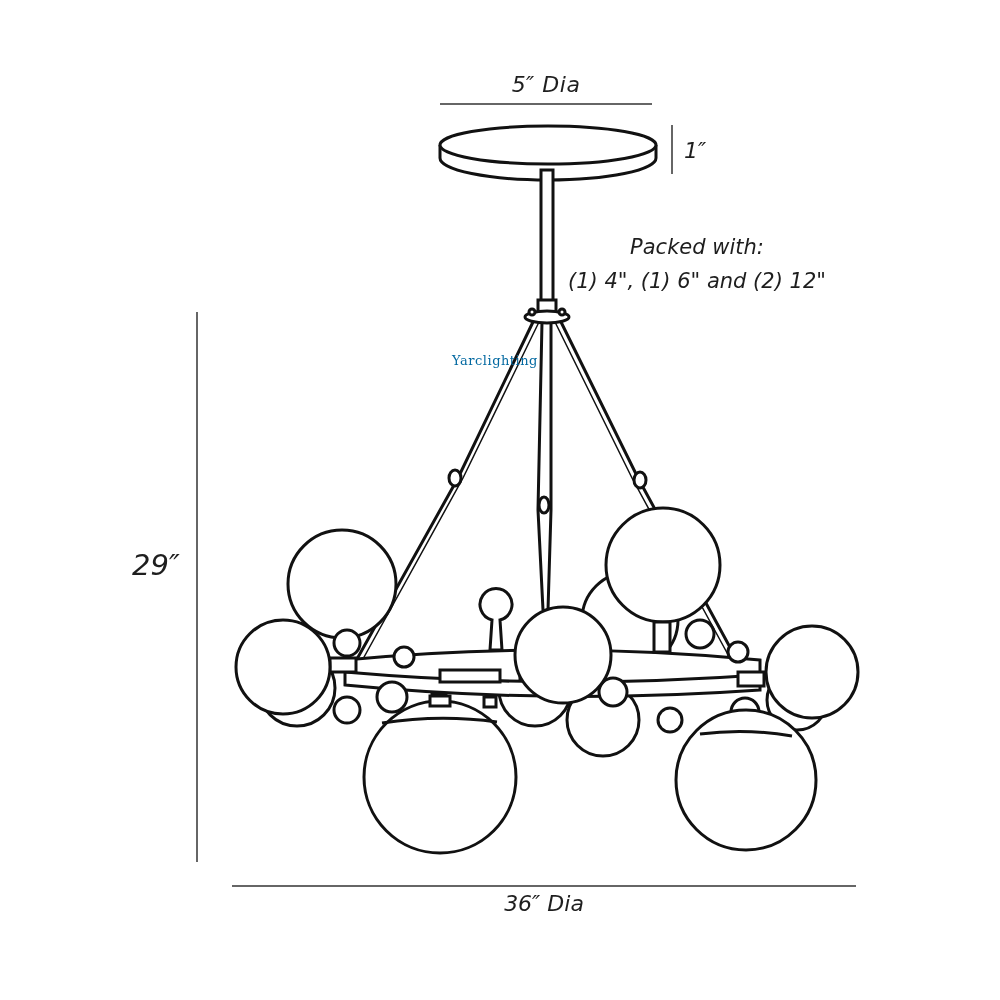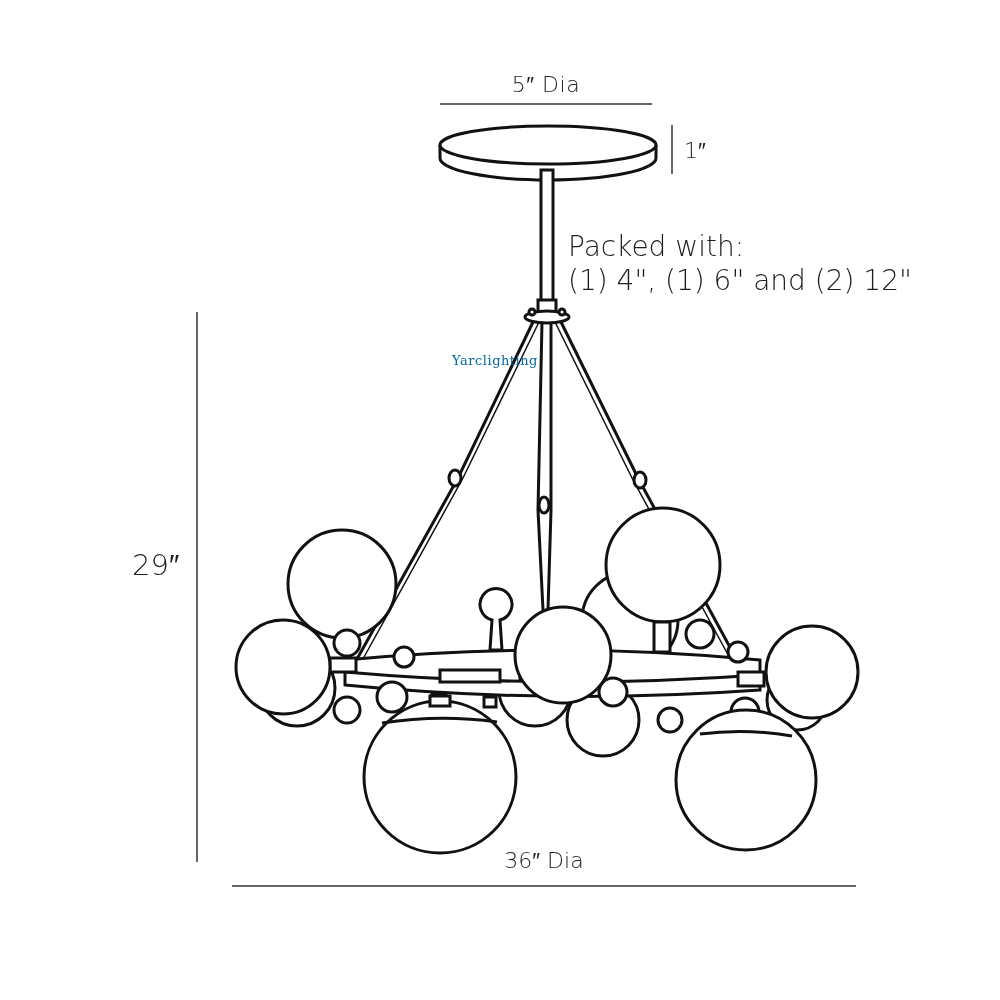--- a/index.html
+++ b/index.html
@@ -1,23 +1,23 @@
 <!DOCTYPE html>
 <html><head>
 <meta charset="utf-8">
 <style>
   html, body { margin: 0; padding: 0; background: #ffffff; }
   body { width: 1000px; height: 1000px; position: relative; overflow: hidden;
          font-family: "DejaVu Sans", sans-serif; color: #1a1a1a; }
-  .label { position: absolute; font-weight: 300; color: #1e1e1e; white-space: nowrap; }
+  .label { position: absolute; font-weight: 300; color: #1e1e1e; white-space: nowrap; font-style: italic; }
   .lbl-top { left: 440px; top: 72px; width: 212px; text-align: center; font-size: 22px; letter-spacing: 0.5px; }
   .lbl-h1 { left: 684px; top: 138px; font-size: 22px; }
-  .lbl-pack { left: 568px; top: 230px; font-size: 28px; line-height: 34px; }
+  .lbl-pack { left: 568px; top: 230px; font-size: 21px; line-height: 34px; text-align: center; }
   .lbl-height { left: 132px; top: 548px; font-size: 29px; }
-  .lbl-width { left: 232px; top: 848px; width: 624px; text-align: center; font-size: 22px; }
+  .lbl-width { left: 232px; top: 891px; width: 624px; text-align: center; font-size: 22px; }
   .watermark { position: absolute; left: 452px; top: 353px; font-family: "DejaVu Serif", serif;
                font-size: 13px; color: #0369a1; letter-spacing: 0.5px; }
   svg.drawing { position: absolute; left: 0; top: 0; }
   .ln { stroke: #111; stroke-width: 3; fill: #fff; }
   .ln2 { stroke: #111; stroke-width: 3; fill: none; }
   .thin { stroke: #111; stroke-width: 1.5; fill: none; }
   .dim { stroke: #333; stroke-width: 1.5; fill: none; }
 </style>
 </head>
 <body>

